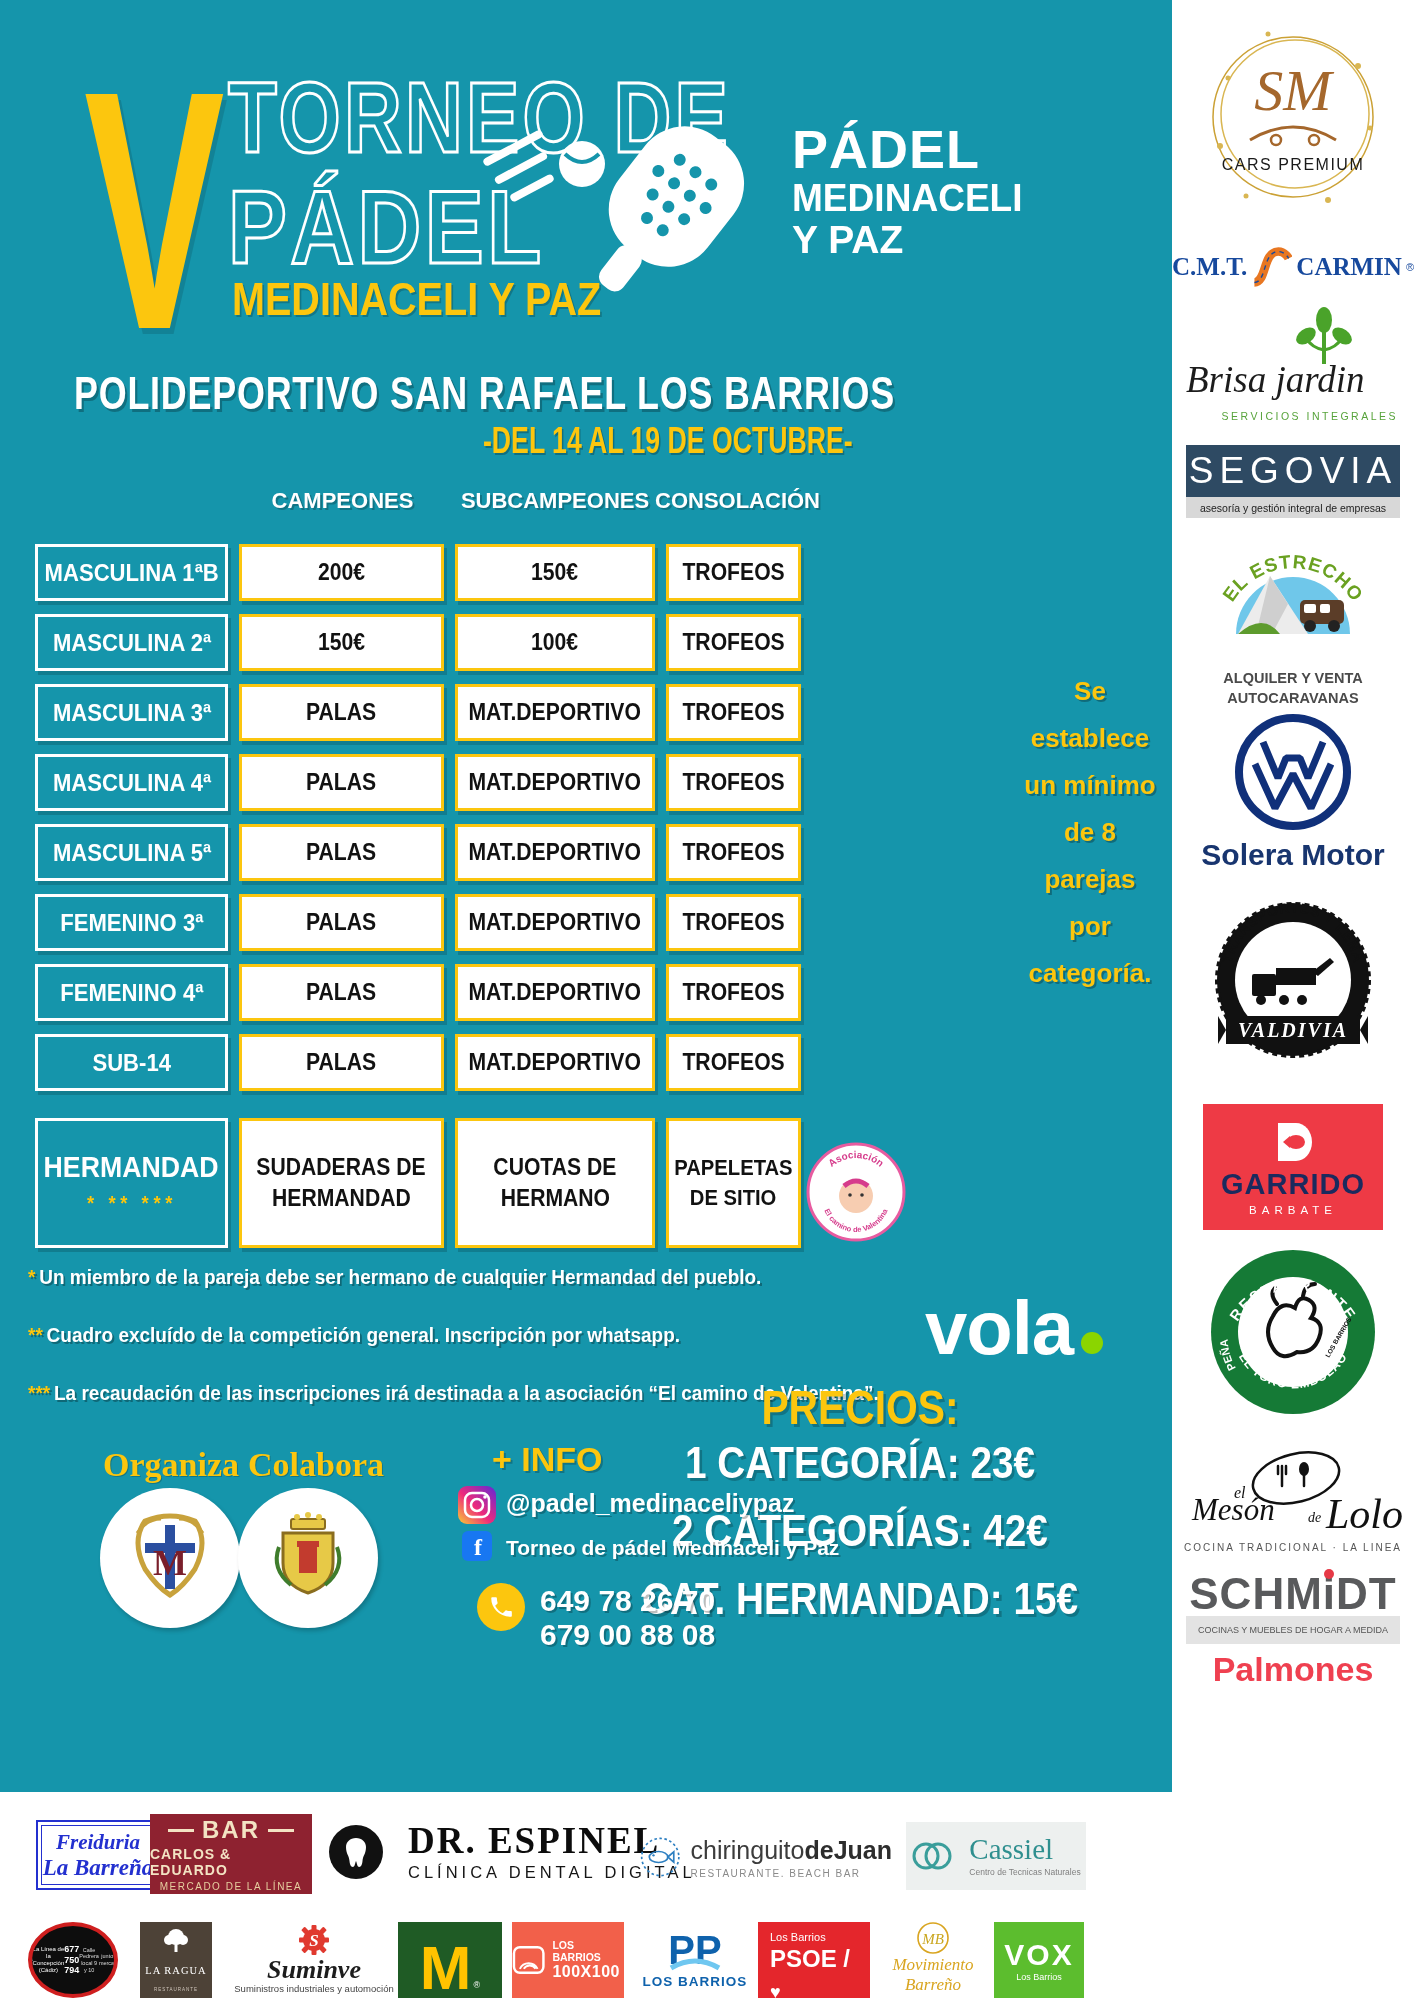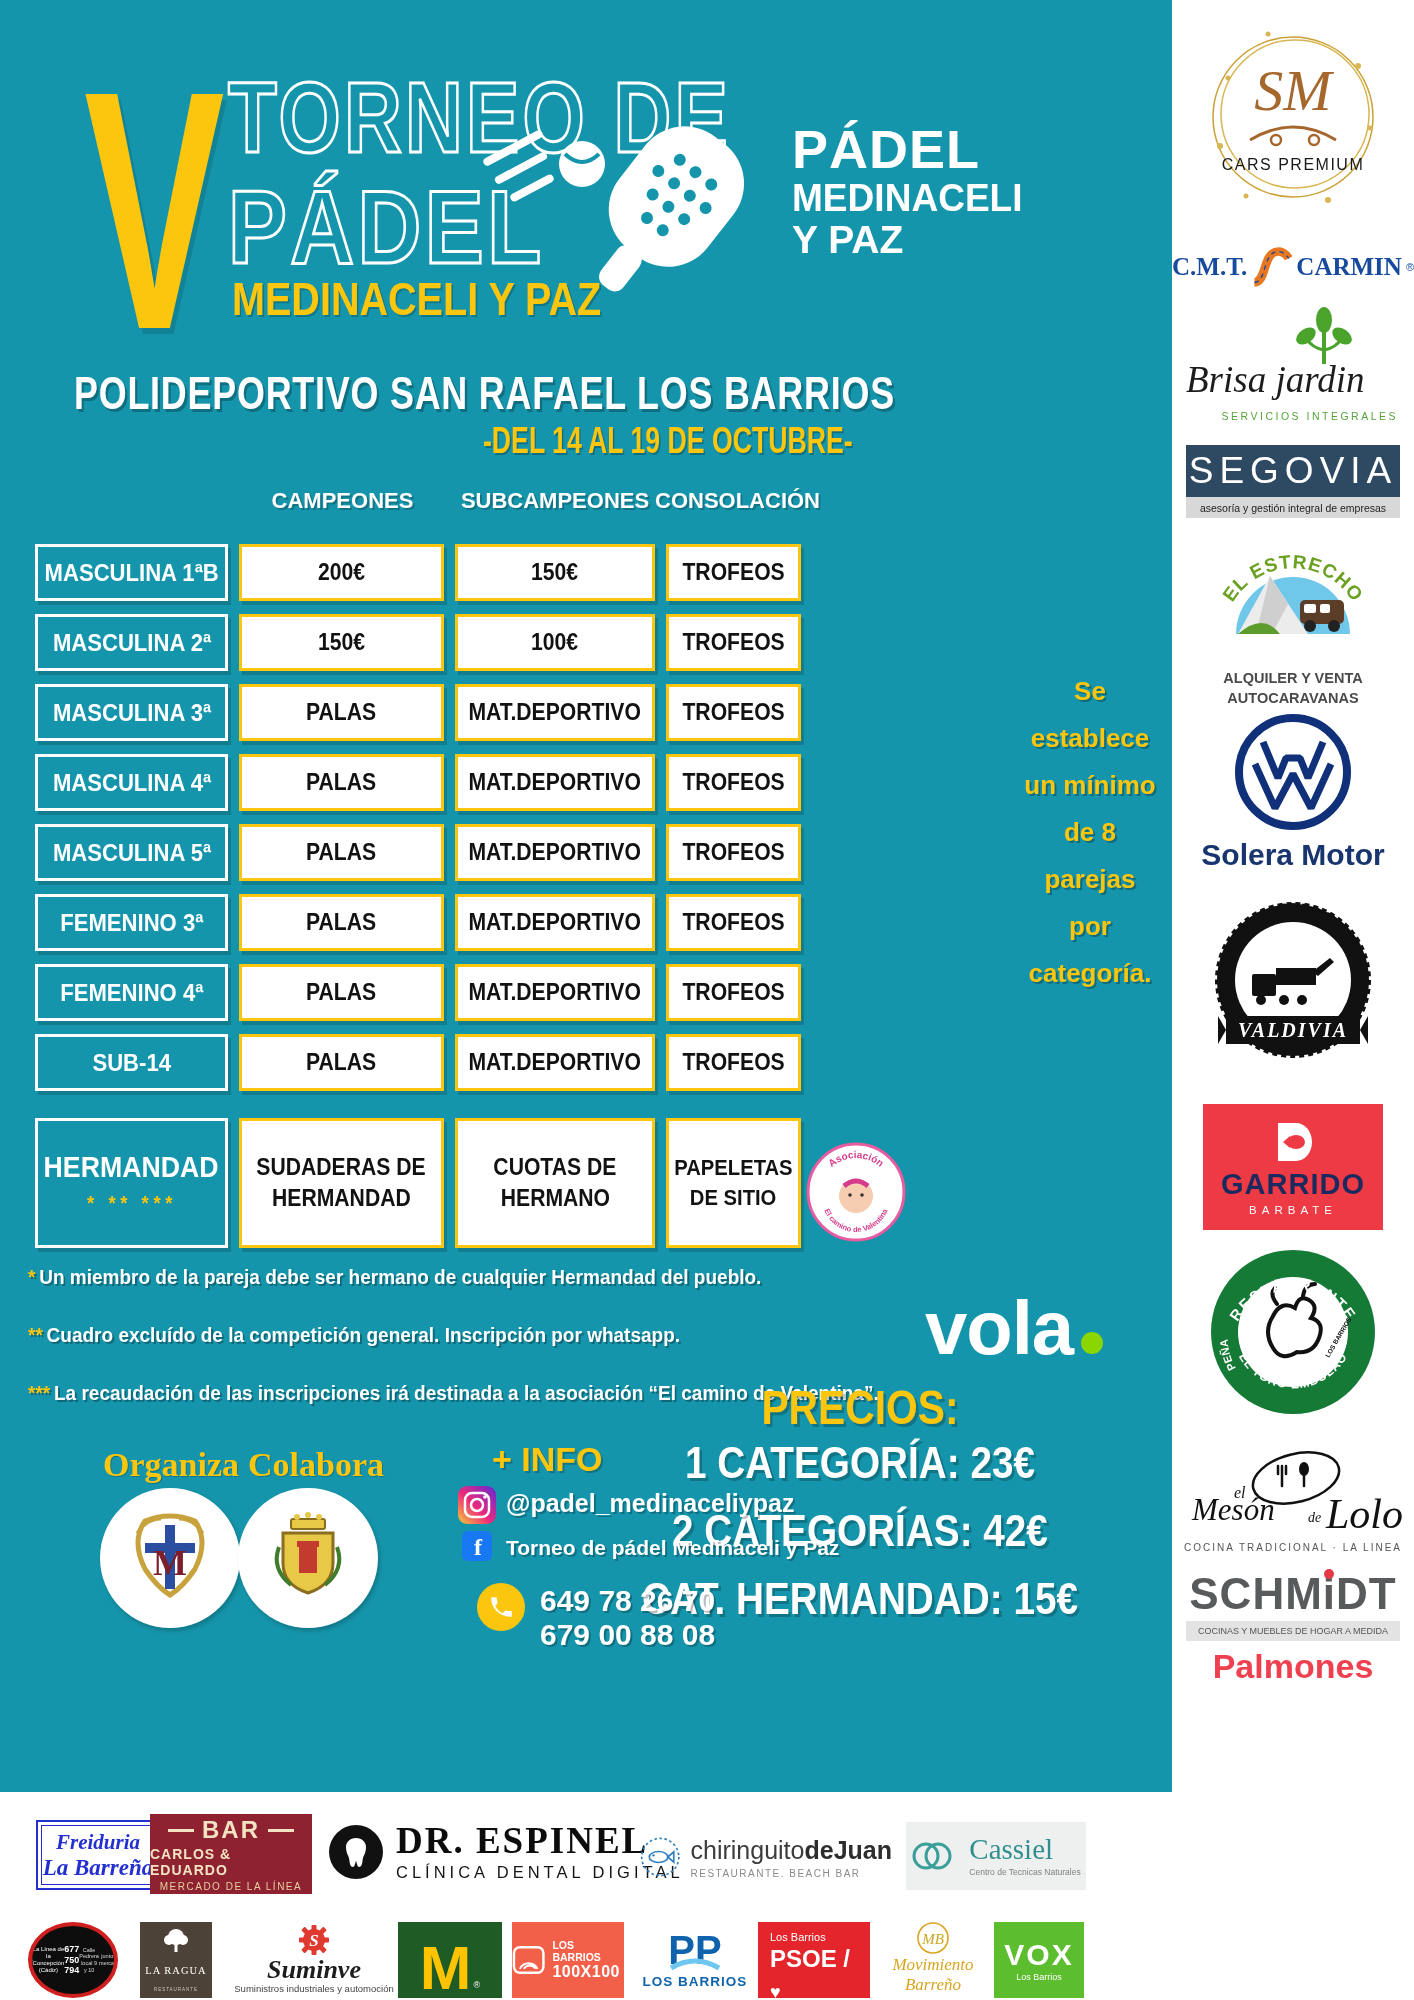--- a/index.html
+++ b/index.html
@@ -50,32 +50,32 @@
   .segovia-sub{width:214px;height:21px;background:#d8d8d8;color:#222;font-size:10.5px;display:flex;align-items:center;justify-content:center;white-space:nowrap}
   .est-sub{font-size:14.5px;font-weight:800;color:#4a4a4a;line-height:20px}
   .vw-name{font-size:30px;font-weight:800;color:#18356f}
   .garrido{width:180px;height:126px;background:#ee3a45;display:flex;flex-direction:column;align-items:center;justify-content:center;gap:3px}
   .garrido .nm{font-size:29px;font-weight:800;color:#1b2a5e;letter-spacing:1px}
   .garrido .sb2{font-size:11.5px;color:#fff;letter-spacing:5px}
   .meson-sub{font-size:10px;letter-spacing:2px;color:#555}
   .schmidt{font-size:44px;font-weight:800;color:#595a5c;letter-spacing:1px;line-height:1}
   .schmidt .idot{position:relative}
   .schmidt .idot::after{content:"";position:absolute;width:10px;height:10px;border-radius:50%;background:#e63946;top:0;left:50%;transform:translateX(-50%)}
-  .schmidt-bar{margin-top:5px;width:214px;height:20px;background:#e3e3e3;color:#555;font-size:9px;display:flex;align-items:center;justify-content:center;white-space:nowrap}
+  .schmidt-bar{width:214px;height:28px;background:#e3e3e3;color:#555;font-size:9px;display:flex;align-items:center;justify-content:center;white-space:nowrap}
   .palmones{margin-top:6px;font-size:34px;font-weight:bold;color:#ef4050}
   
   .bb{position:absolute}
   .freiduria{left:36px;top:28px;width:120px;height:66px;border:2px solid #2330cf;box-shadow:inset 0 0 0 3px #fff,inset 0 0 0 4px #2330cf;display:flex;flex-direction:column;align-items:center;justify-content:center;font-family:"Liberation Serif",serif;font-style:italic;font-weight:bold;color:#2330cf}
   .freiduria .a{font-size:21px}.freiduria .b{font-size:23px}
   .barbox{left:150px;top:22px;width:162px;height:80px;background:#8e2230;color:#f3e3c3;display:flex;flex-direction:column;align-items:center;justify-content:center}
   .barbox .bar-w{display:flex;align-items:center;gap:8px;font-size:24px;font-weight:800;letter-spacing:2px}
   .barbox .rule{width:26px;height:3px;background:#f3e3c3}
   .barbox .nm{font-size:14px;font-weight:bold;letter-spacing:1px;margin-top:2px}
   .barbox .sb3{font-size:10px;letter-spacing:1.5px;color:#e6cf9f;margin-top:3px}
-  .espinel{left:328px;top:30px;display:flex;align-items:center;gap:12px}
+  .espinel{left:328px;top:30px;display:flex;align-items:center;gap:24px}
   .espinel .nm{font-family:"Liberation Serif",serif;font-size:37px;font-weight:bold;color:#0c0c0c;letter-spacing:2px;line-height:1}
   .espinel .sb4{font-size:16.5px;letter-spacing:4px;color:#151515;margin-top:4px}
   .chiri{left:640px;top:28px;width:252px;height:74px;display:flex;align-items:center;justify-content:center;gap:10px}
   .chiri .l1{font-size:25px;color:#3c3c3c}
   .chiri .l1 b{color:#2d2d2d}
   .chiri .sb5{font-size:10px;color:#8a8a8a;letter-spacing:1.5px;margin-top:3px}
   .cassiel{left:906px;top:30px;width:180px;height:68px;background:#edf0ef;display:flex;align-items:center;justify-content:center;gap:16px}
   .cassiel .nm{font-family:"Liberation Serif",serif;font-size:29px;color:#2f8f8f;line-height:1}
   .cassiel .sb6{font-size:8.5px;color:#808080;margin-top:3px}
   .david{left:28px;top:130px;width:90px;height:76px;background:#0d0d0d;border:4px solid #cf1f1f;border-radius:50%;box-sizing:border-box;display:flex;flex-direction:row;align-items:center;justify-content:center;color:#fff;text-align:center;line-height:1.2;overflow:hidden}

